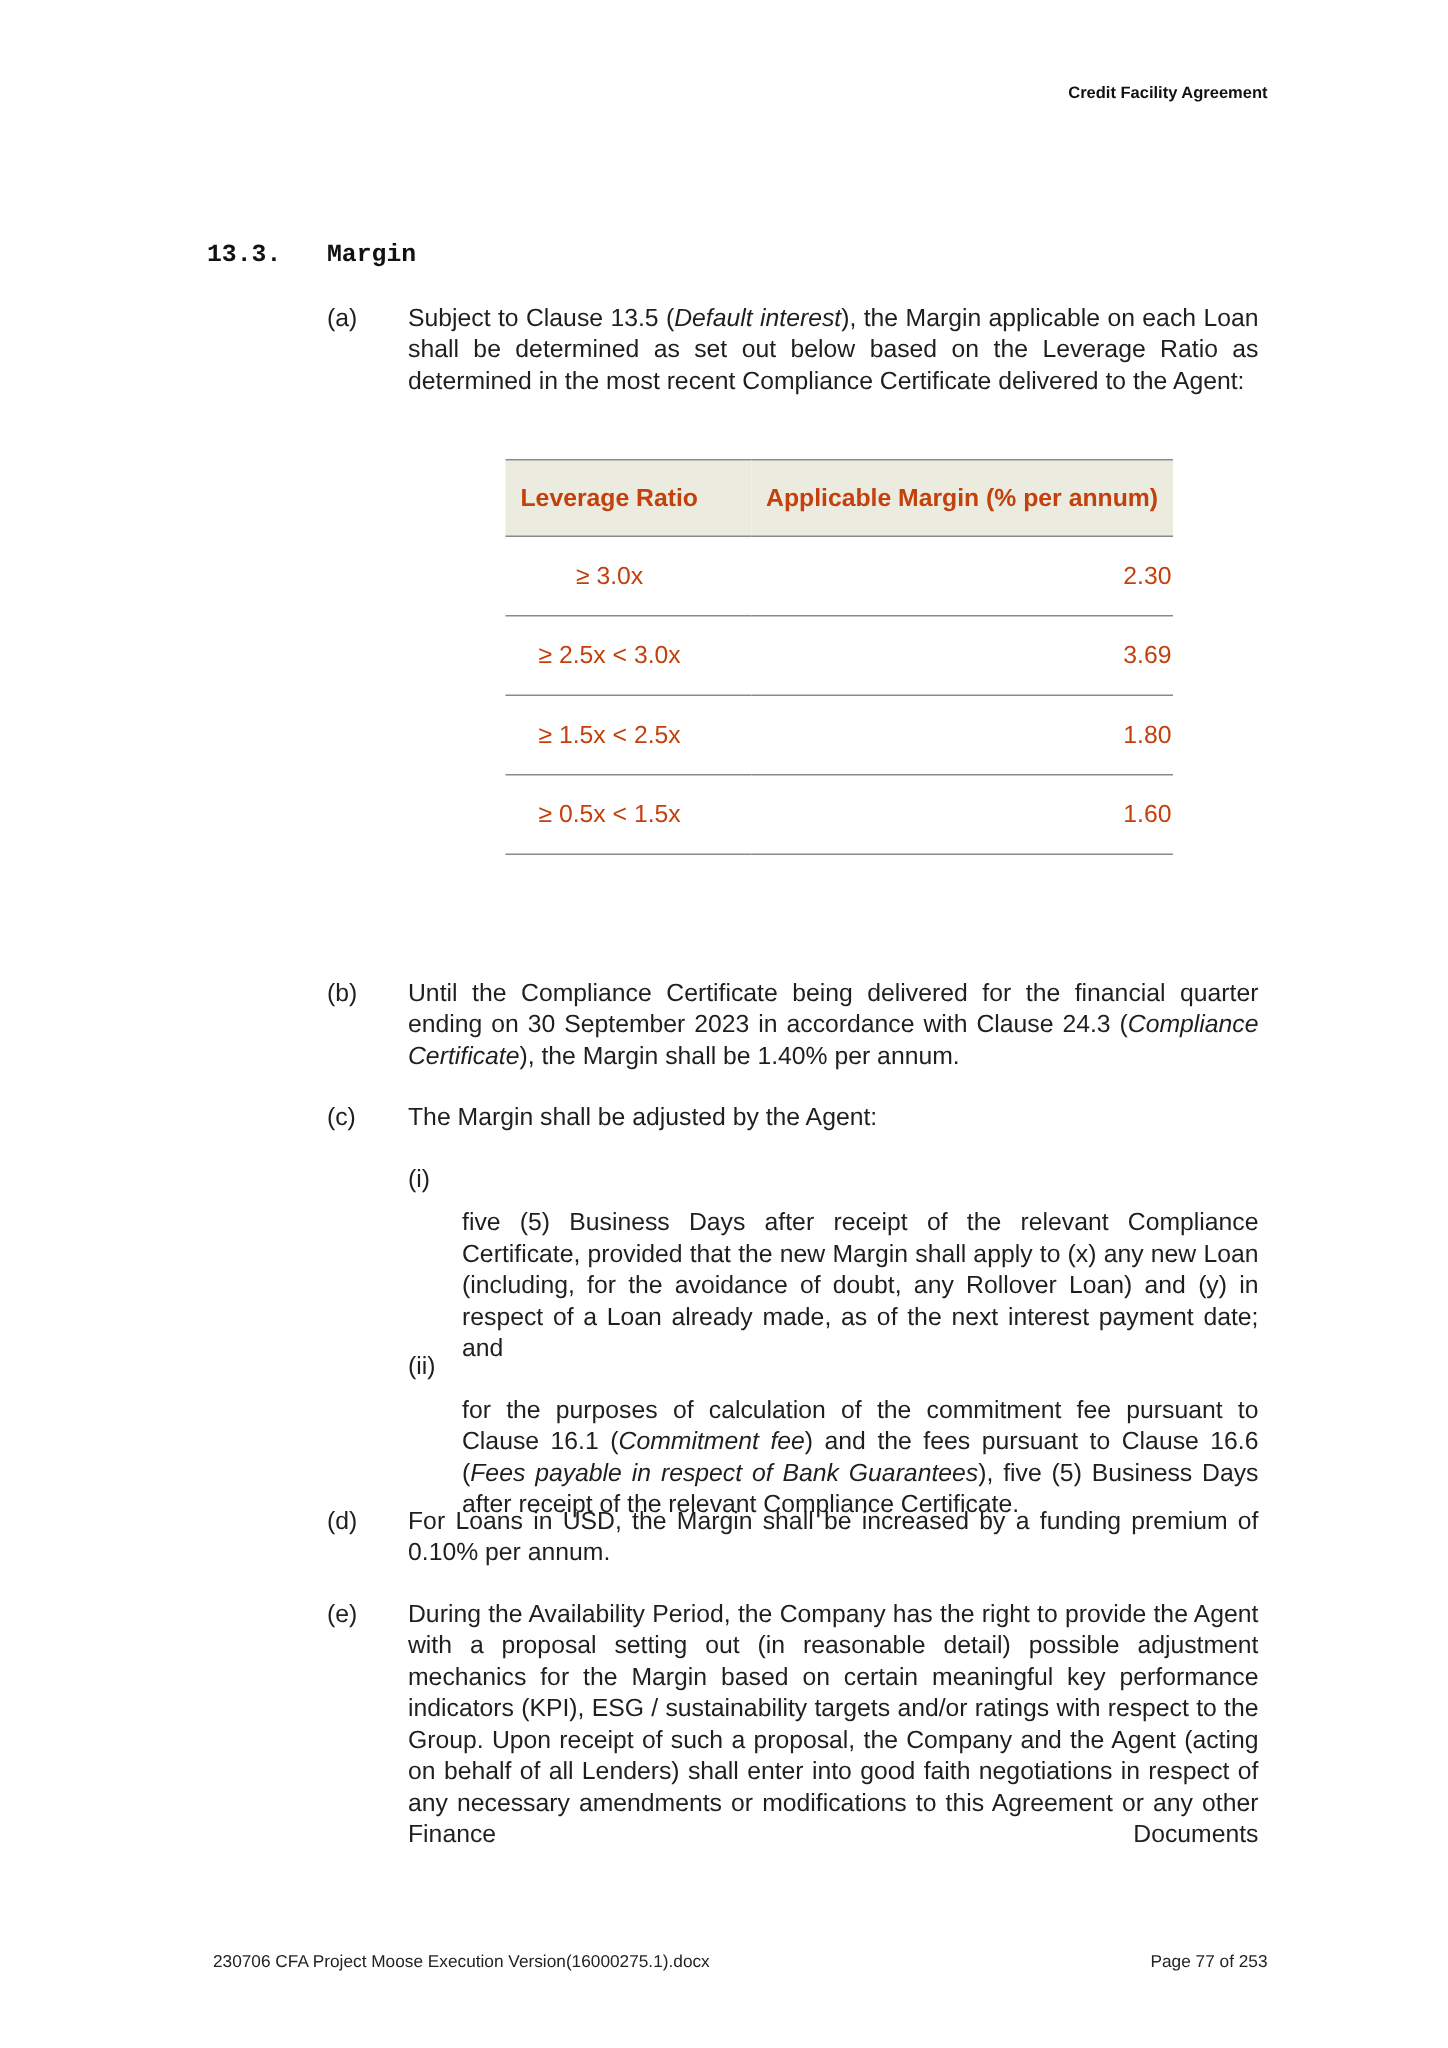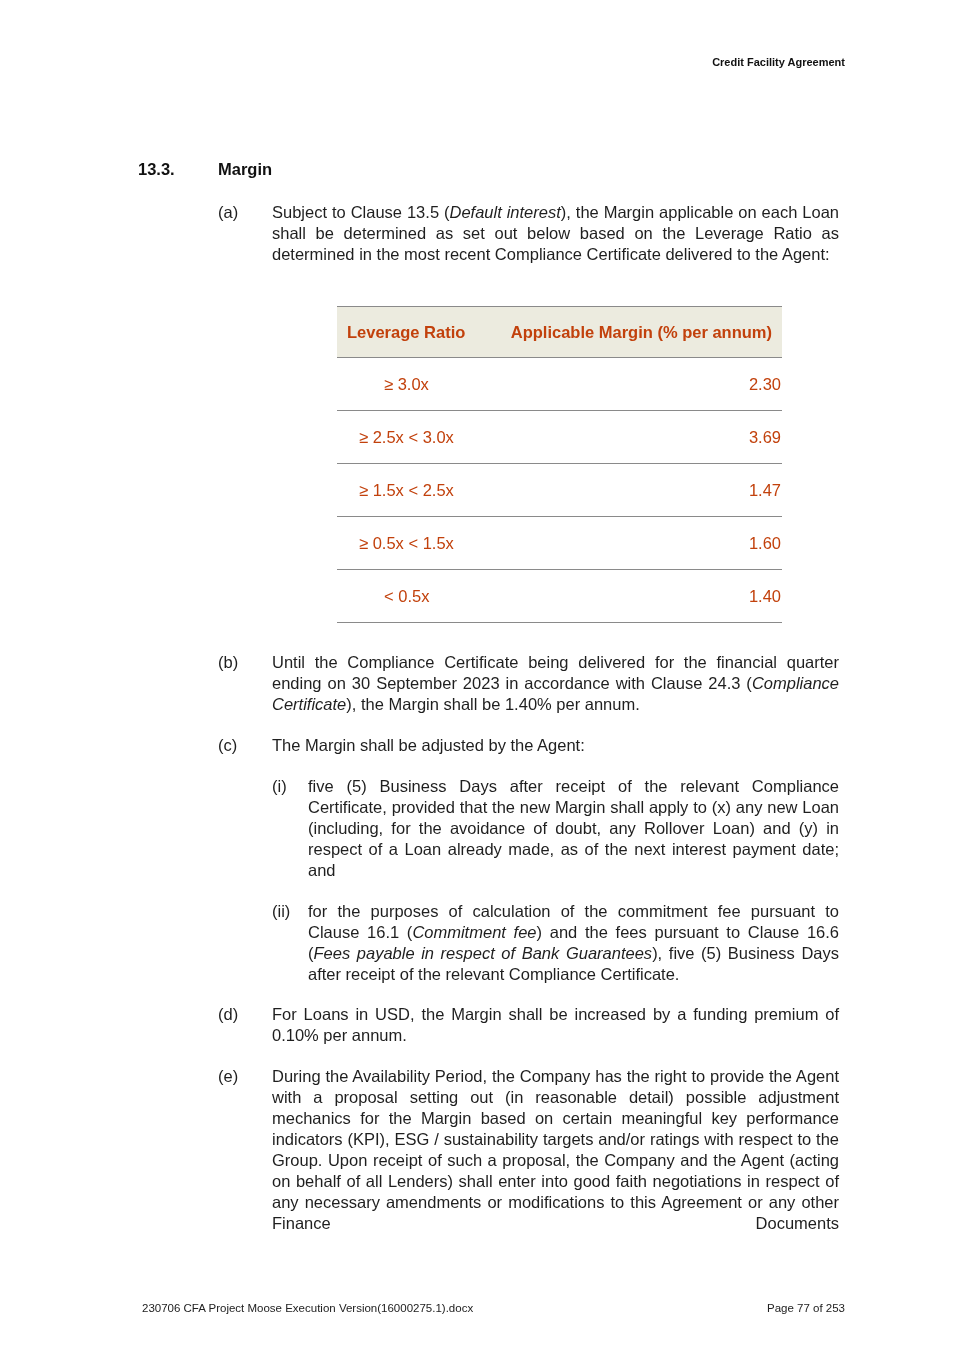--- a/index.html
+++ b/index.html
@@ -7,35 +7,35 @@
     width: 965px; height: 1365px; position: relative; overflow: hidden;
     font-family: "Liberation Sans", "DejaVu Sans", sans-serif;
     color: #1a1a1a;
   }
   .header-title {
     position: absolute; top: 56px; right: 120px;
     font-size: 11px; font-weight: bold; color: #111;
   }
   .clause-heading {
     position: absolute; top: 160px; left: 138px;
-    font-size: 16.5px; font-weight: bold; color: #111;
+    font-size: 16.5px; font-weight: bold; color: #111; font-family: Liberation Mono, monospace;
   }
   .clause-heading .num { display: inline-block; width: 80px; }
   .para {
     position: absolute; left: 218px; width: 621px;
     font-size: 16.5px; line-height: 21px; color: #1f1f1f;
   }
   .para .label { position: absolute; left: 0; top: 0; }
   .para .text { margin-left: 54px; text-align: justify; }
   .subpara {
     position: absolute; left: 272px; width: 567px;
     font-size: 16.5px; line-height: 21px; color: #1f1f1f;
   }
   .subpara .label { position: absolute; left: 0; top: 0; }
-  .subpara .text { margin-left: 36px; text-align: justify; }
+  .subpara .text { margin-left: 36px; text-align: justify; margin-top: 29px; }
   em { font-style: italic; }
 
   table.margin-table {
     position: absolute; top: 306px; left: 337px; width: 445px;
     border-collapse: collapse; font-size: 16.5px; color: #c2410c;
   }
   table.margin-table th {
     background: #ecebdf; font-weight: bold; height: 50px;
     border-top: 1px solid #8a8a8a; border-bottom: 1px solid #8a8a8a;
     padding: 0 10px; text-align: left; white-space: nowrap;
@@ -82,29 +82,25 @@
     <tr>
       <td class="c1 center">≥ 3.0x</td>
       <td class="c2">2.30</td>
     </tr>
     <tr>
       <td class="c1">≥ 2.5x &lt; 3.0x</td>
       <td class="c2">3.69</td>
     </tr>
     <tr>
       <td class="c1">≥ 1.5x &lt; 2.5x</td>
-      <td class="c2">1.47</td>
+      <td class="c2">1.80</td>
     </tr>
     <tr>
       <td class="c1">≥ 0.5x &lt; 1.5x</td>
       <td class="c2">1.60</td>
-    </tr>
-    <tr>
-      <td class="c1 center">&lt; 0.5x</td>
-      <td class="c2">1.40</td>
     </tr>
   </tbody>
 </table>
 
 <div class="para" style="top:652px;">
   <span class="label">(b)</span>
   <div class="text"><span>Until the Compliance Certificate being delivered for the financial quarter ending on 30 September 2023 in accordance with Clause 24.3 (</span><em>Compliance Certificate</em><span>), the Margin shall be 1.40% per annum.</span></div>
 </div>
 
 <div class="para" style="top:735px;">

